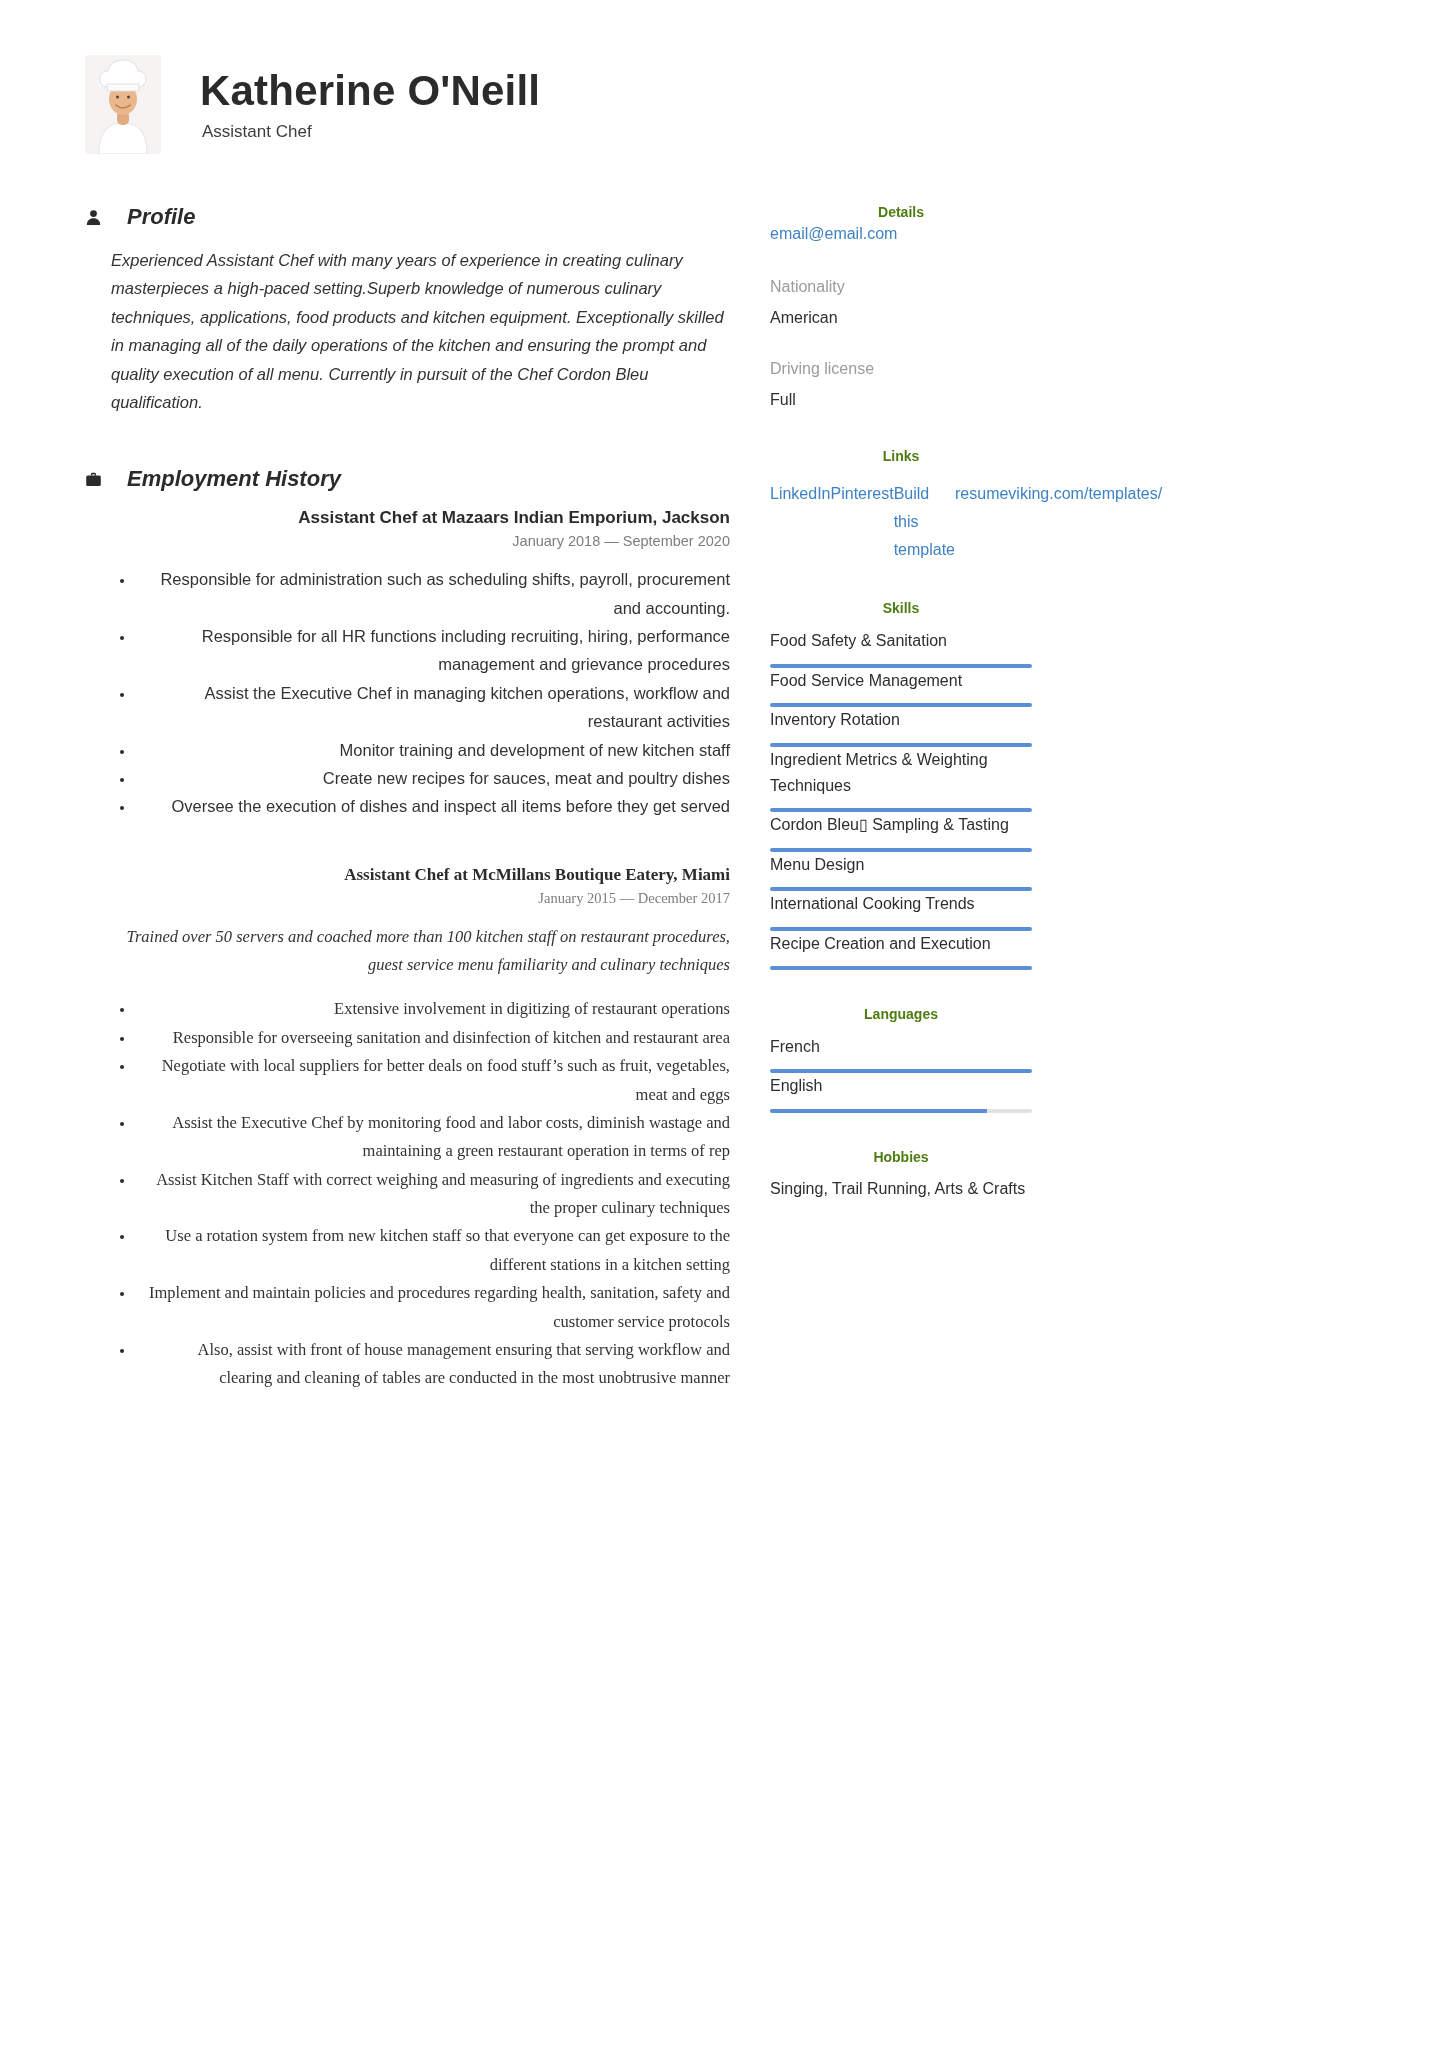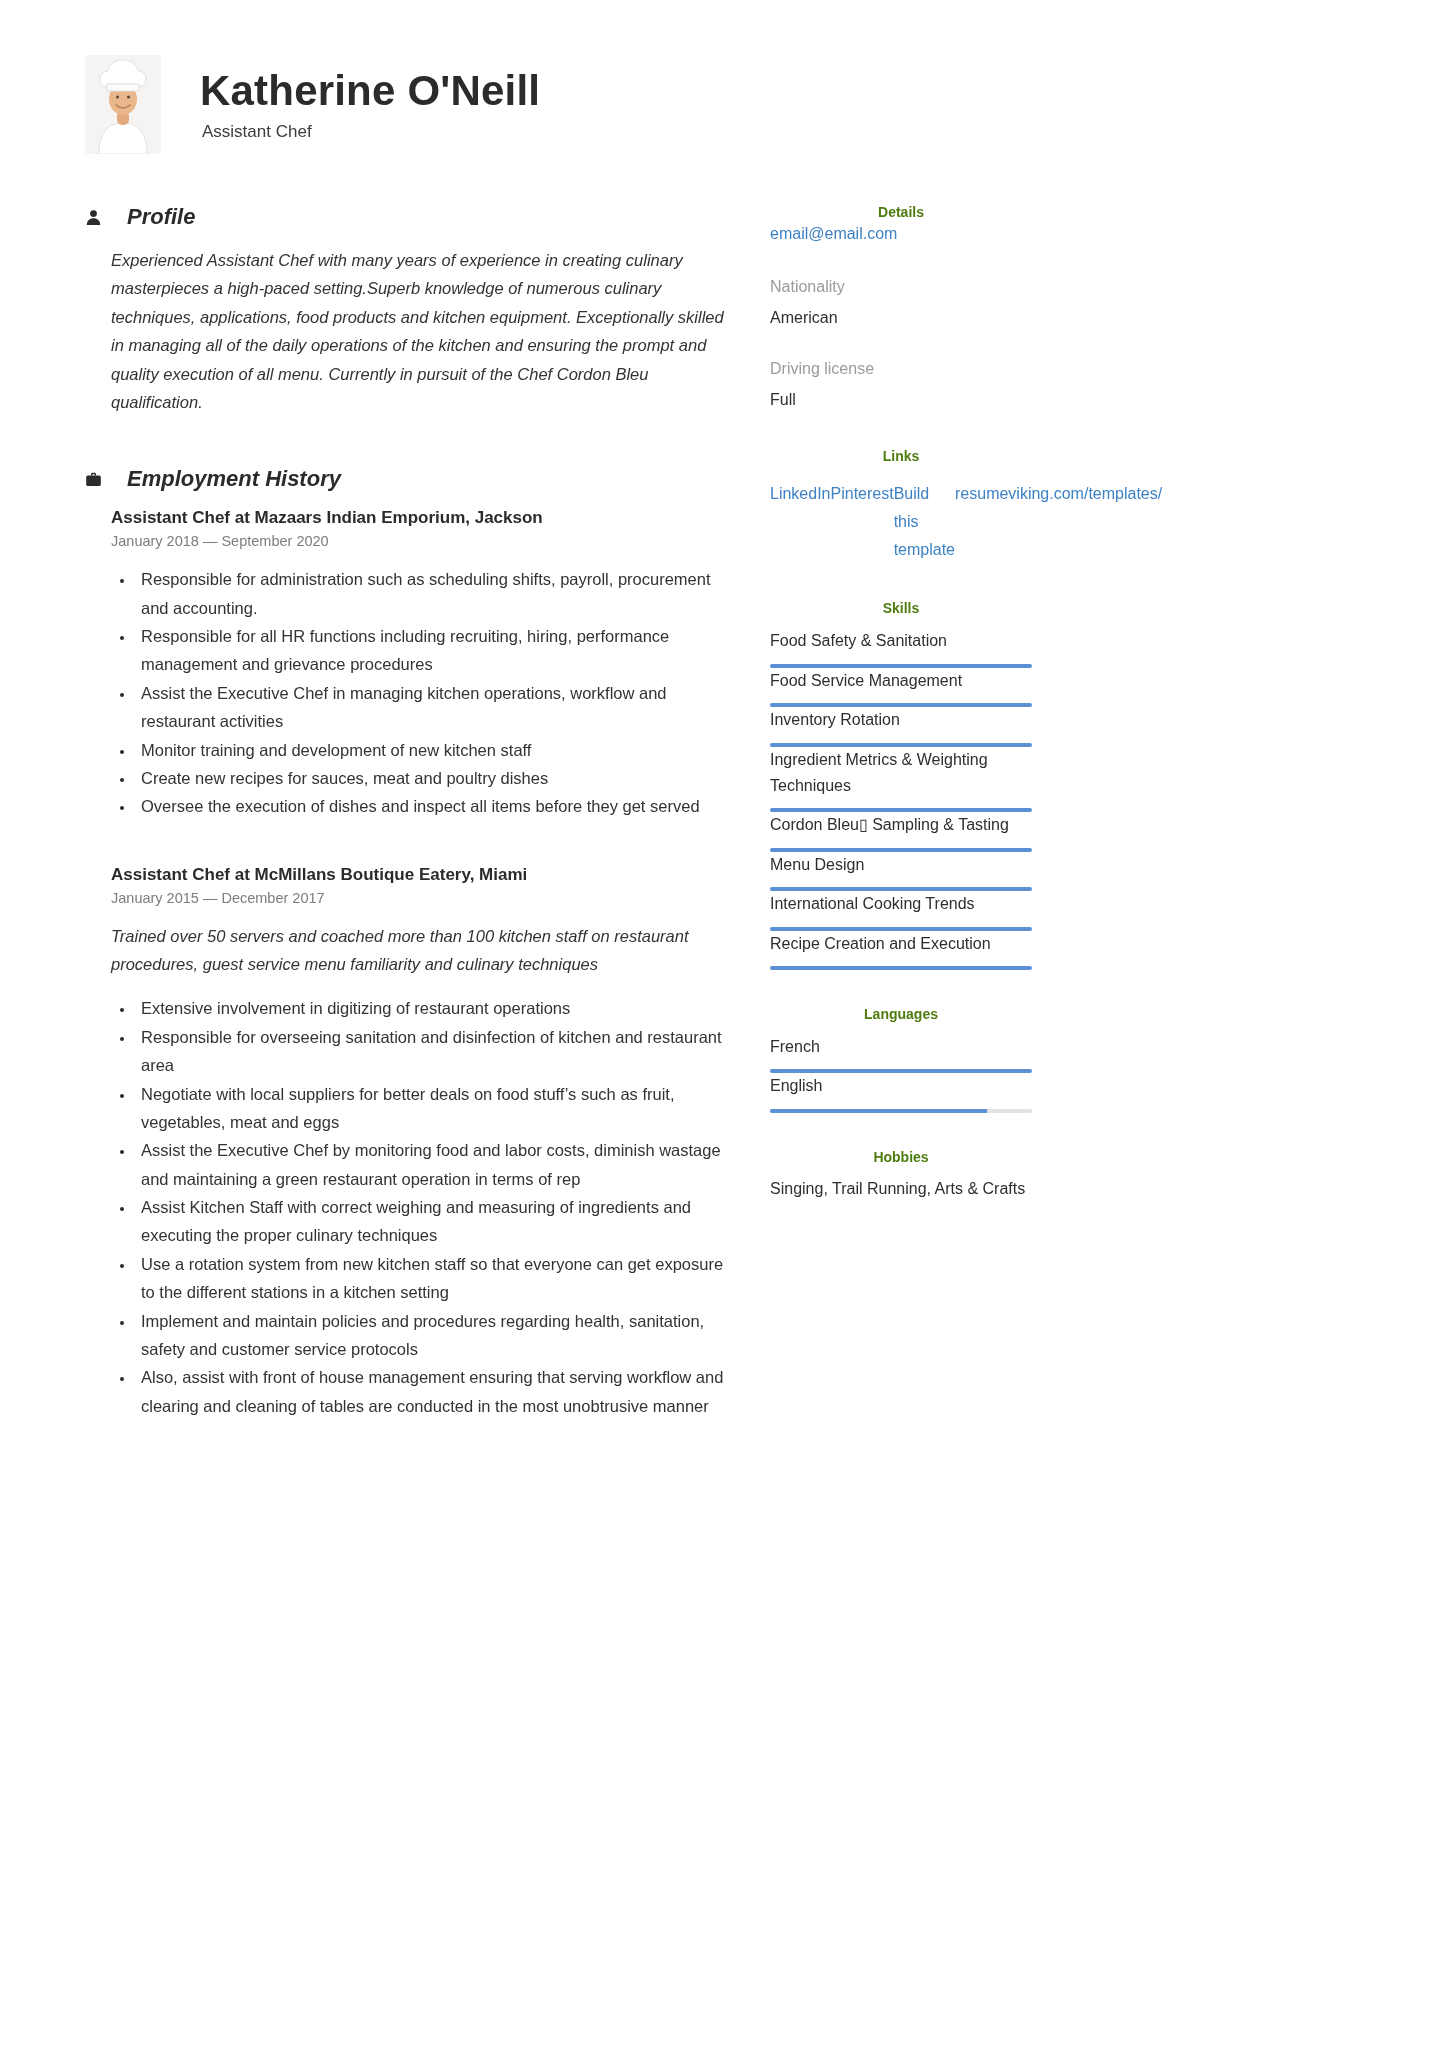--- a/index.html
+++ b/index.html
@@ -30,23 +30,23 @@
 
   
   .sec-head { display:flex; align-items:center; gap:25px; margin-bottom:16px;font-style:italic; }
   .sec-head .icon { width:17px; height:17px; display:inline-flex; flex:0 0 auto; }
   .sec-title { font-size:22px; font-weight:bold; color:#2b2b2b; }
   .sec-body { margin-left:26px; }
 
   .body-text { font-size:16.5px; line-height:1.72; color:#333; }
   .italic { font-style:italic; }
 
-  .employment { margin-top:50px; }
+  .employment { margin-top:50px;text-align:right; }
   .job { margin-top:6px; margin-bottom:44px; }
-  .job:last-child { margin-bottom:13px; }
+  .job:last-child { margin-bottom:13px;font-family:Liberation Serif, serif; }
   .job-name { font-size:17px; font-weight:bold; color:#2b2b2b; }
   .job-dates { font-size:14.5px; color:#7d7d7d; margin-top:5px; }
   .job-summary { margin-top:16px; }
   ul.bullets { margin-top:16px; padding-left:24px; list-style:disc outside; }
   ul.bullets li { font-size:16.5px; line-height:1.72; padding-left:6px; color:#333; }
   ul.bullets li::marker { color:#2b2b2b; font-size:0.85em; }
 
   
   .sb-heading { font-size:14px; font-weight:bold; color:#4d7c0f;text-align:center; }
   .sb-text { line-height:1.75; color:#333; }

